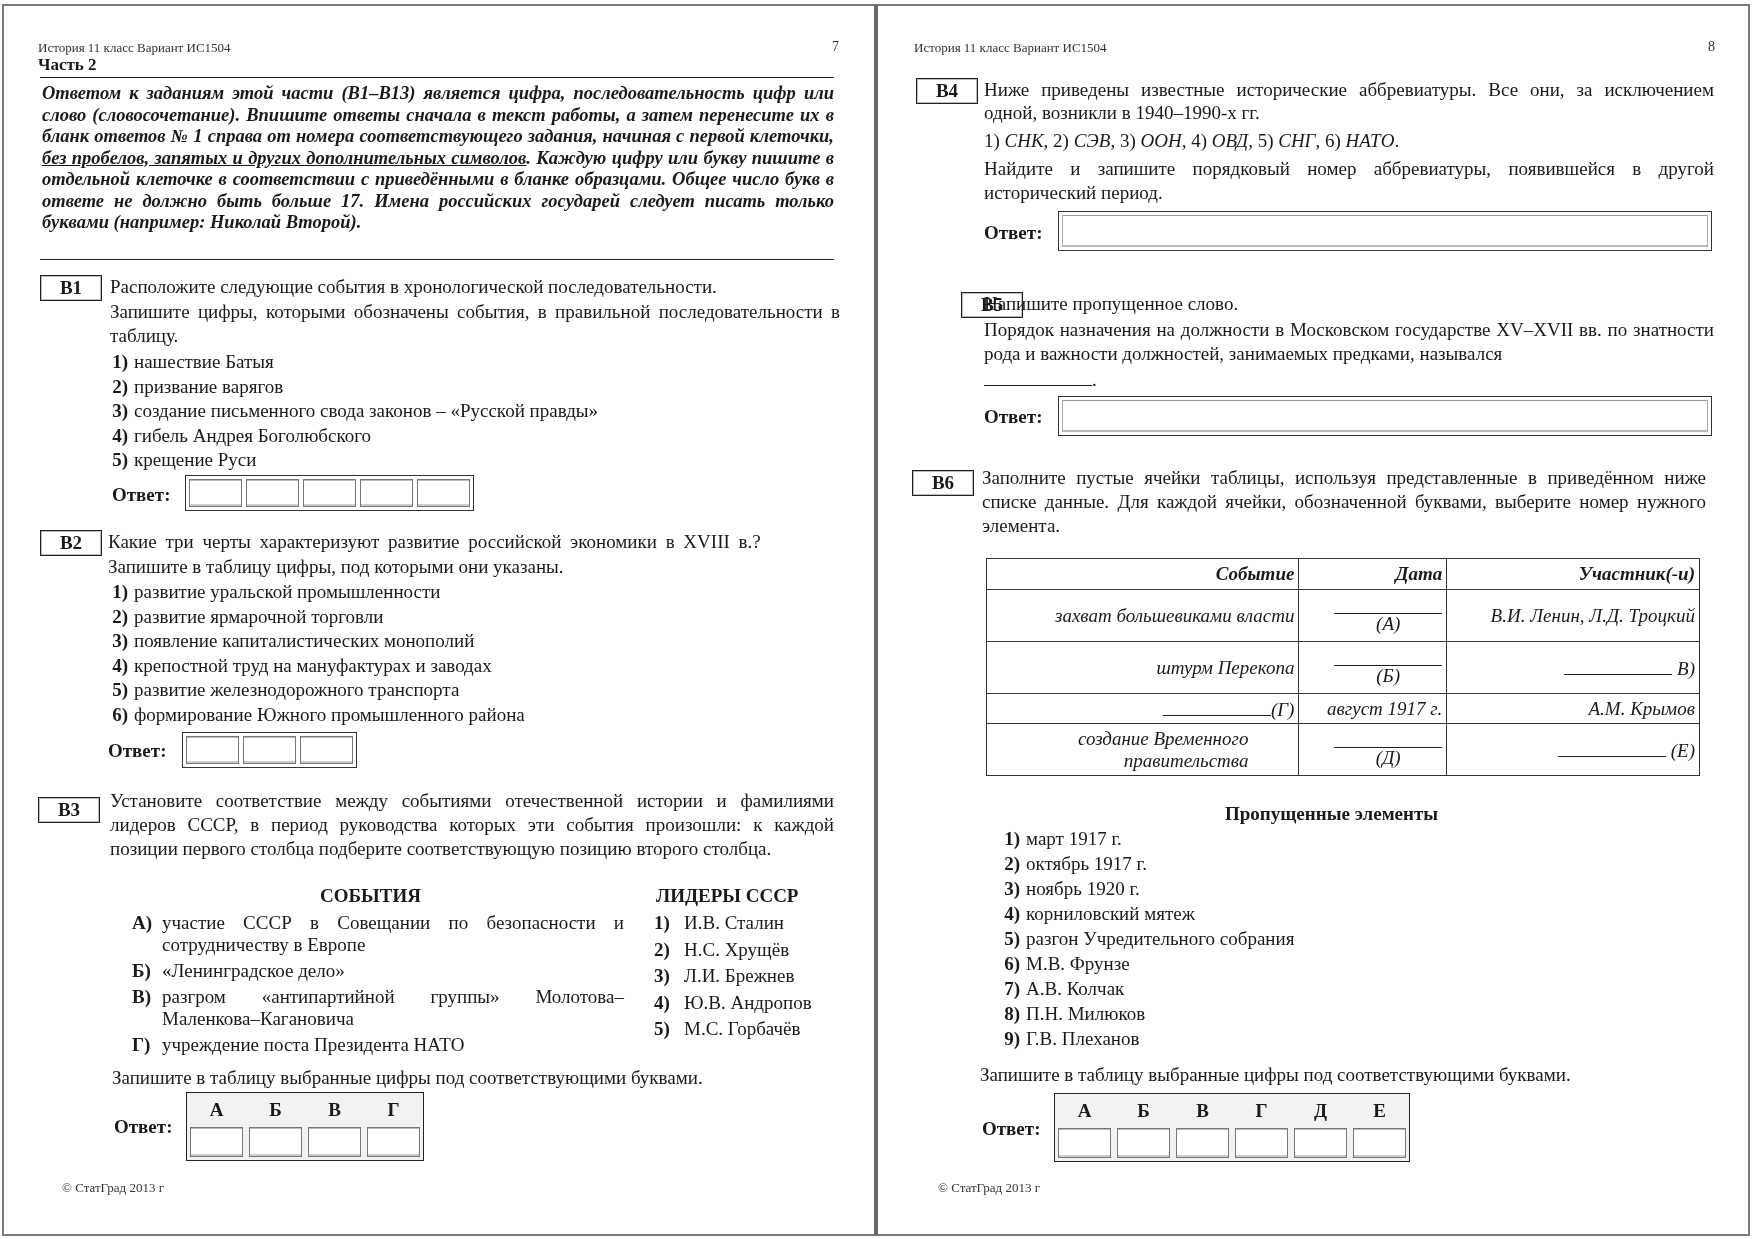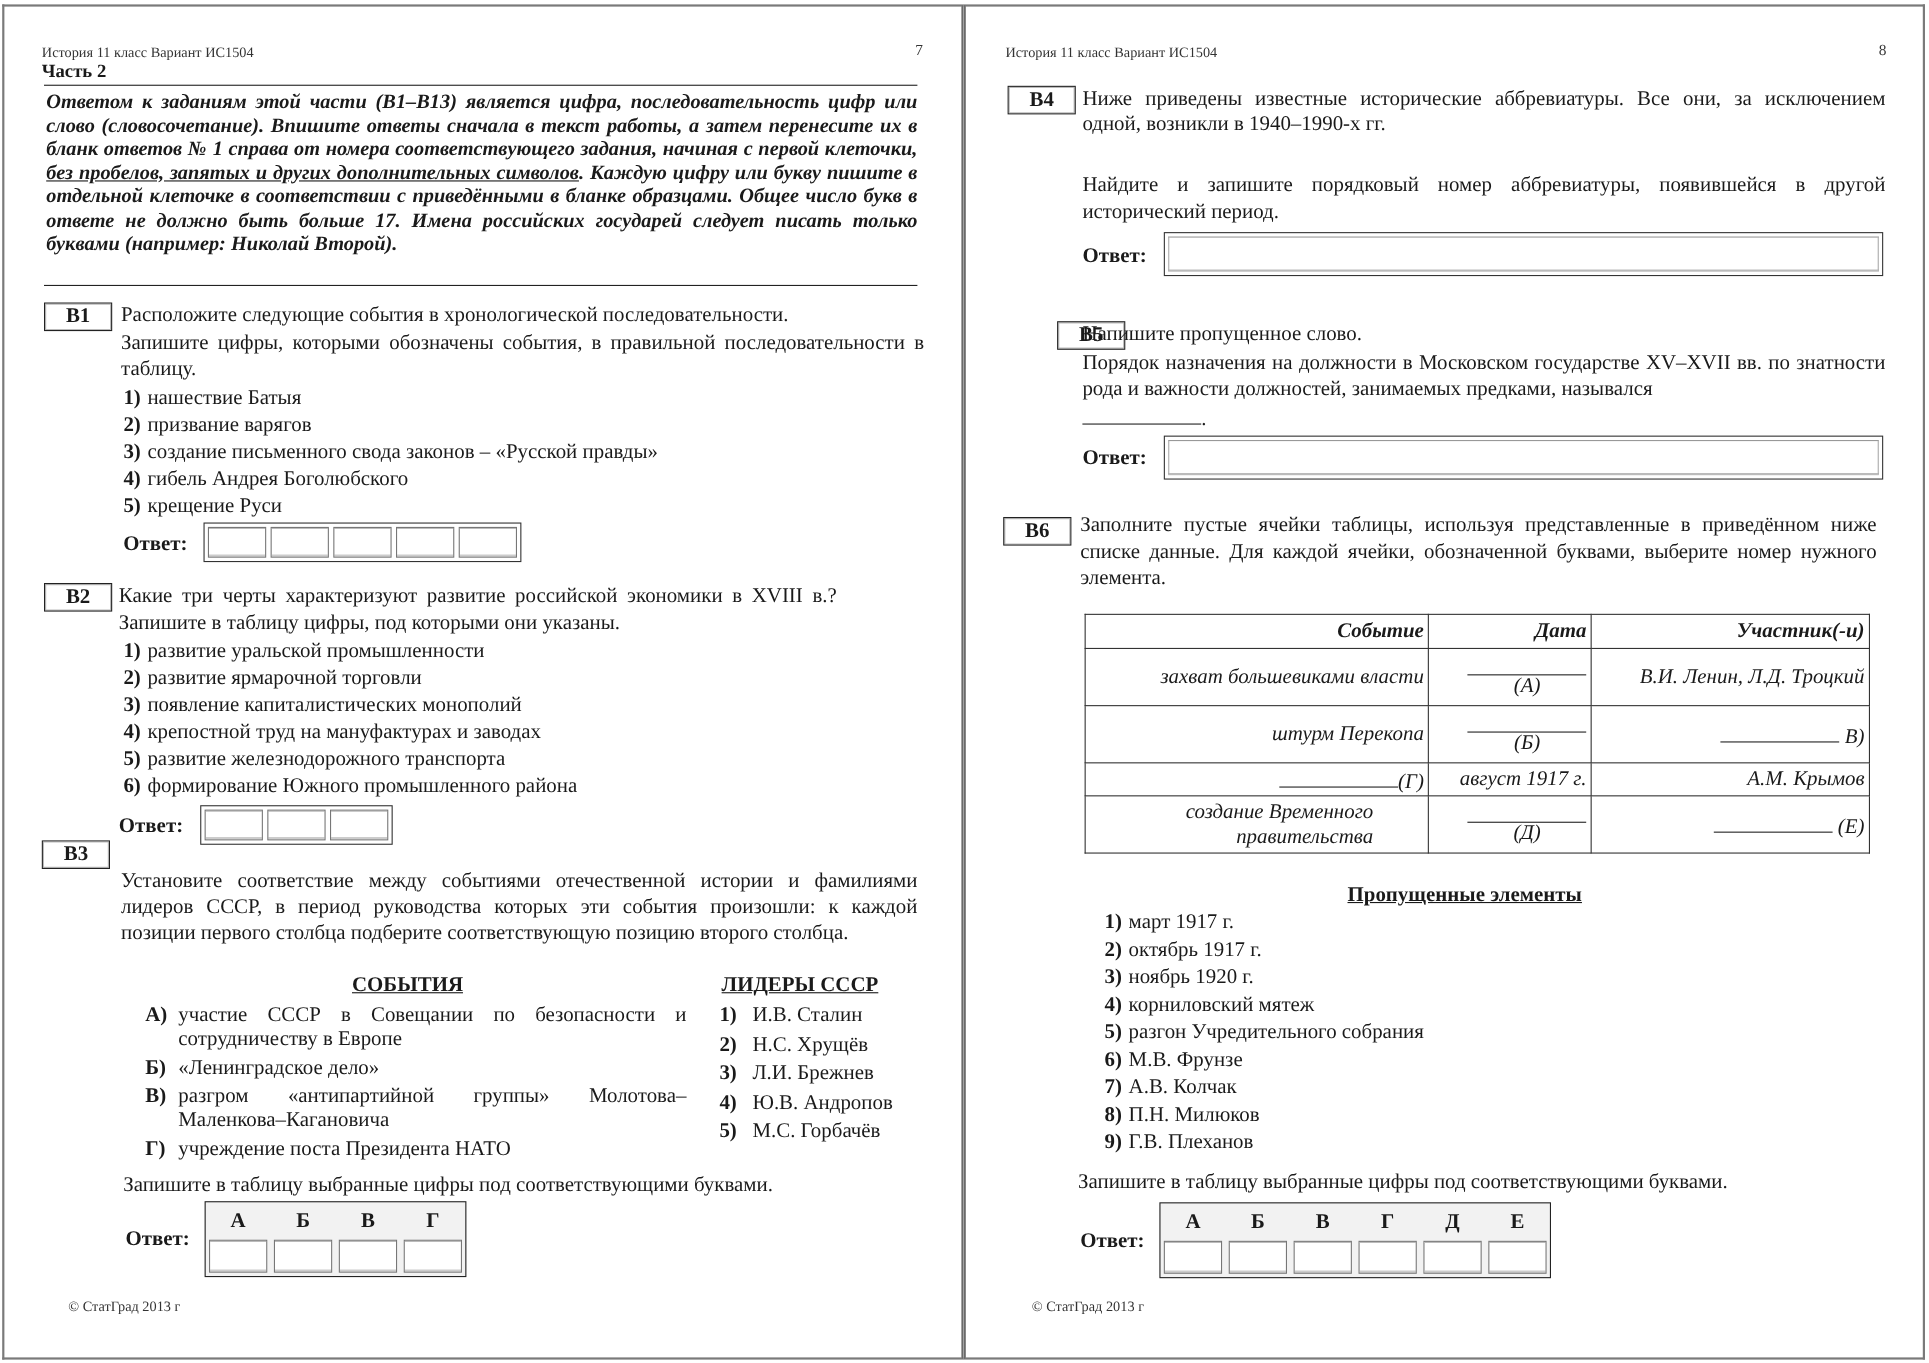--- a/index.html
+++ b/index.html
@@ -44,21 +44,21 @@
   .cell { width: 53px; height: 28px; border: 1px solid #777; box-shadow: inset 0 -2px 0 #ccc, inset 0 1px 0 #bbb; }
   .wide-box { position: absolute; border: 1.5px solid #333; padding: 3px; }
   .wide-box .inner { width: 100%; height: 100%; border-top: 1px solid #999; border-bottom: 2px solid #bbb; border-left: 1px solid #aaa; border-right: 1px solid #aaa; }
 
   .lettered-box { position: absolute; border: 1.5px solid #222; background: #f2f2f2; padding: 0 3px 3px 3px; }
   .lettered-box .letters { display: flex; gap: 6px; height: 34px; align-items: center; }
   .lettered-box .letters span { width: 53px; text-align: center; font-weight: bold; font-size: 19px; }
   .lettered-box .row { display: flex; gap: 6px; }
   .lettered-box .row .cell { background: #fff; height: 30px; }
 
-  .subhead { font-weight: bold; font-size: 19px; text-decoration: underline; }
+  .subhead { font-weight: bold; font-size: 19px; }
   .match-list { position: absolute; font-size: 19px; line-height: 22px; }
   .match-list .item { display: flex; margin-bottom: 4px; }
   .match-list .lbl { font-weight: bold; width: 30px; flex: none; }
   .match-list .txt { text-align: justify; text-align-last: left; flex: 1; }
 
   table.b6 { position: absolute; border-collapse: collapse; font-size: 19px; }
   table.b6 th, table.b6 td { border: 1.5px solid #333; text-align: right; vertical-align: middle; padding: 0 4px; font-style: italic; }
   table.b6 th { font-weight: bold; height: 31px; }
   .blank { display: inline-block; border-bottom: 1px solid #222; }
   .blank-stack { display: inline-flex; flex-direction: column; align-items: center; }
@@ -145,21 +145,21 @@
         <span>формирование Южного промышленного района</span>
       </div>
   </div>
   <div class="abs answer-label" style="left:108px; top:740px;">Ответ:</div>
   <div class="cells" style="left:182px; top:732px;">
     <div class="cell"></div>
     <div class="cell"></div>
     <div class="cell"></div>
   </div>
 
-  <div class="qbadge" style="left:38px; top:764px;">В3</div>
+  <div class="qbadge" style="left:38px; top:797px;">В3</div>
   <div class="abs qtext last-left" style="left:110px; width:724px; top:789px;">Установите соответствие между событиями отечественной истории и фамилиями лидеров СССР, в период руководства которых эти события произошли: к каждой позиции первого столбца подберите соответствующую позицию второго столбца.</div>
   <div class="abs subhead" style="left:320px; top:885px;">СОБЫТИЯ</div>
   <div class="abs subhead" style="left:656px; top:885px;">ЛИДЕРЫ СССР</div>
   <div class="match-list" style="left:132px; width:492px; top:912px;">
     <div class="item">
         <span class="lbl">А)</span>
         <span class="txt">участие СССР в Совещании по безопасности и сотрудничеству в Европе</span>
       </div>
     <div class="item">
         <span class="lbl">Б)</span>
@@ -214,20 +214,23 @@
   </div>
   <div class="abs footer" style="left:62px; top:1180px;">© СтатГрад 2013 г</div>
 
   <div class="page right"></div>
 
   <div class="abs hdr" style="left:914px; top:40px;">История  11 класс  Вариант ИС1504</div>
   <div class="abs pnum" style="left:1708px; top:39px;">8</div>
 
   <div class="qbadge" style="left:916px; top:78px;">В4</div>
   <div class="abs qtext last-left" style="left:984px; width:730px; top:78px; line-height:23px;">Ниже приведены известные исторические аббревиатуры. Все они, за исключением одной, возникли в 1940–1990-х гг.</div>
+  <div class="abs qtext" style="left:984px; top:129px; white-space:nowrap;">
+    <span>1)</span> <i>СНК</i>, <span>2)</span> <i>СЭВ</i>, <span>3)</span> <i>ООН</i>, <span>4)</span> <i>ОВД</i>, <span>5)</span> <i>СНГ</i>, <span>6)</span> <i>НАТО</i>.
+  </div>
   <div class="abs qtext last-left" style="left:984px; width:730px; top:157px;">Найдите и запишите порядковый номер аббревиатуры, появившейся в другой исторический период.</div>
   <div class="abs answer-label" style="left:984px; top:222px;">Ответ:</div>
   <div class="wide-box" style="left:1058px; top:211px; width:654px; height:40px;">
       <div class="inner"></div>
     </div>
 
   <div class="qbadge" style="left:916px; top:292px;margin-left:45px;">В5</div>
   <div class="abs qtext" style="left:984px; top:292px;">Напишите пропущенное слово.</div>
   <div class="abs qtext" style="left:984px; width:730px; top:318px; line-height:24px;"><span>Порядок назначения на должности в Московском государстве XV–XVII вв. по знатности рода и важности должностей, занимаемых предками, назывался</span><br><span class="blank" style="width:108px; height:20px;"></span><span>.</span></div>
   <div class="abs answer-label" style="left:984px; top:406px;">Ответ:</div>

